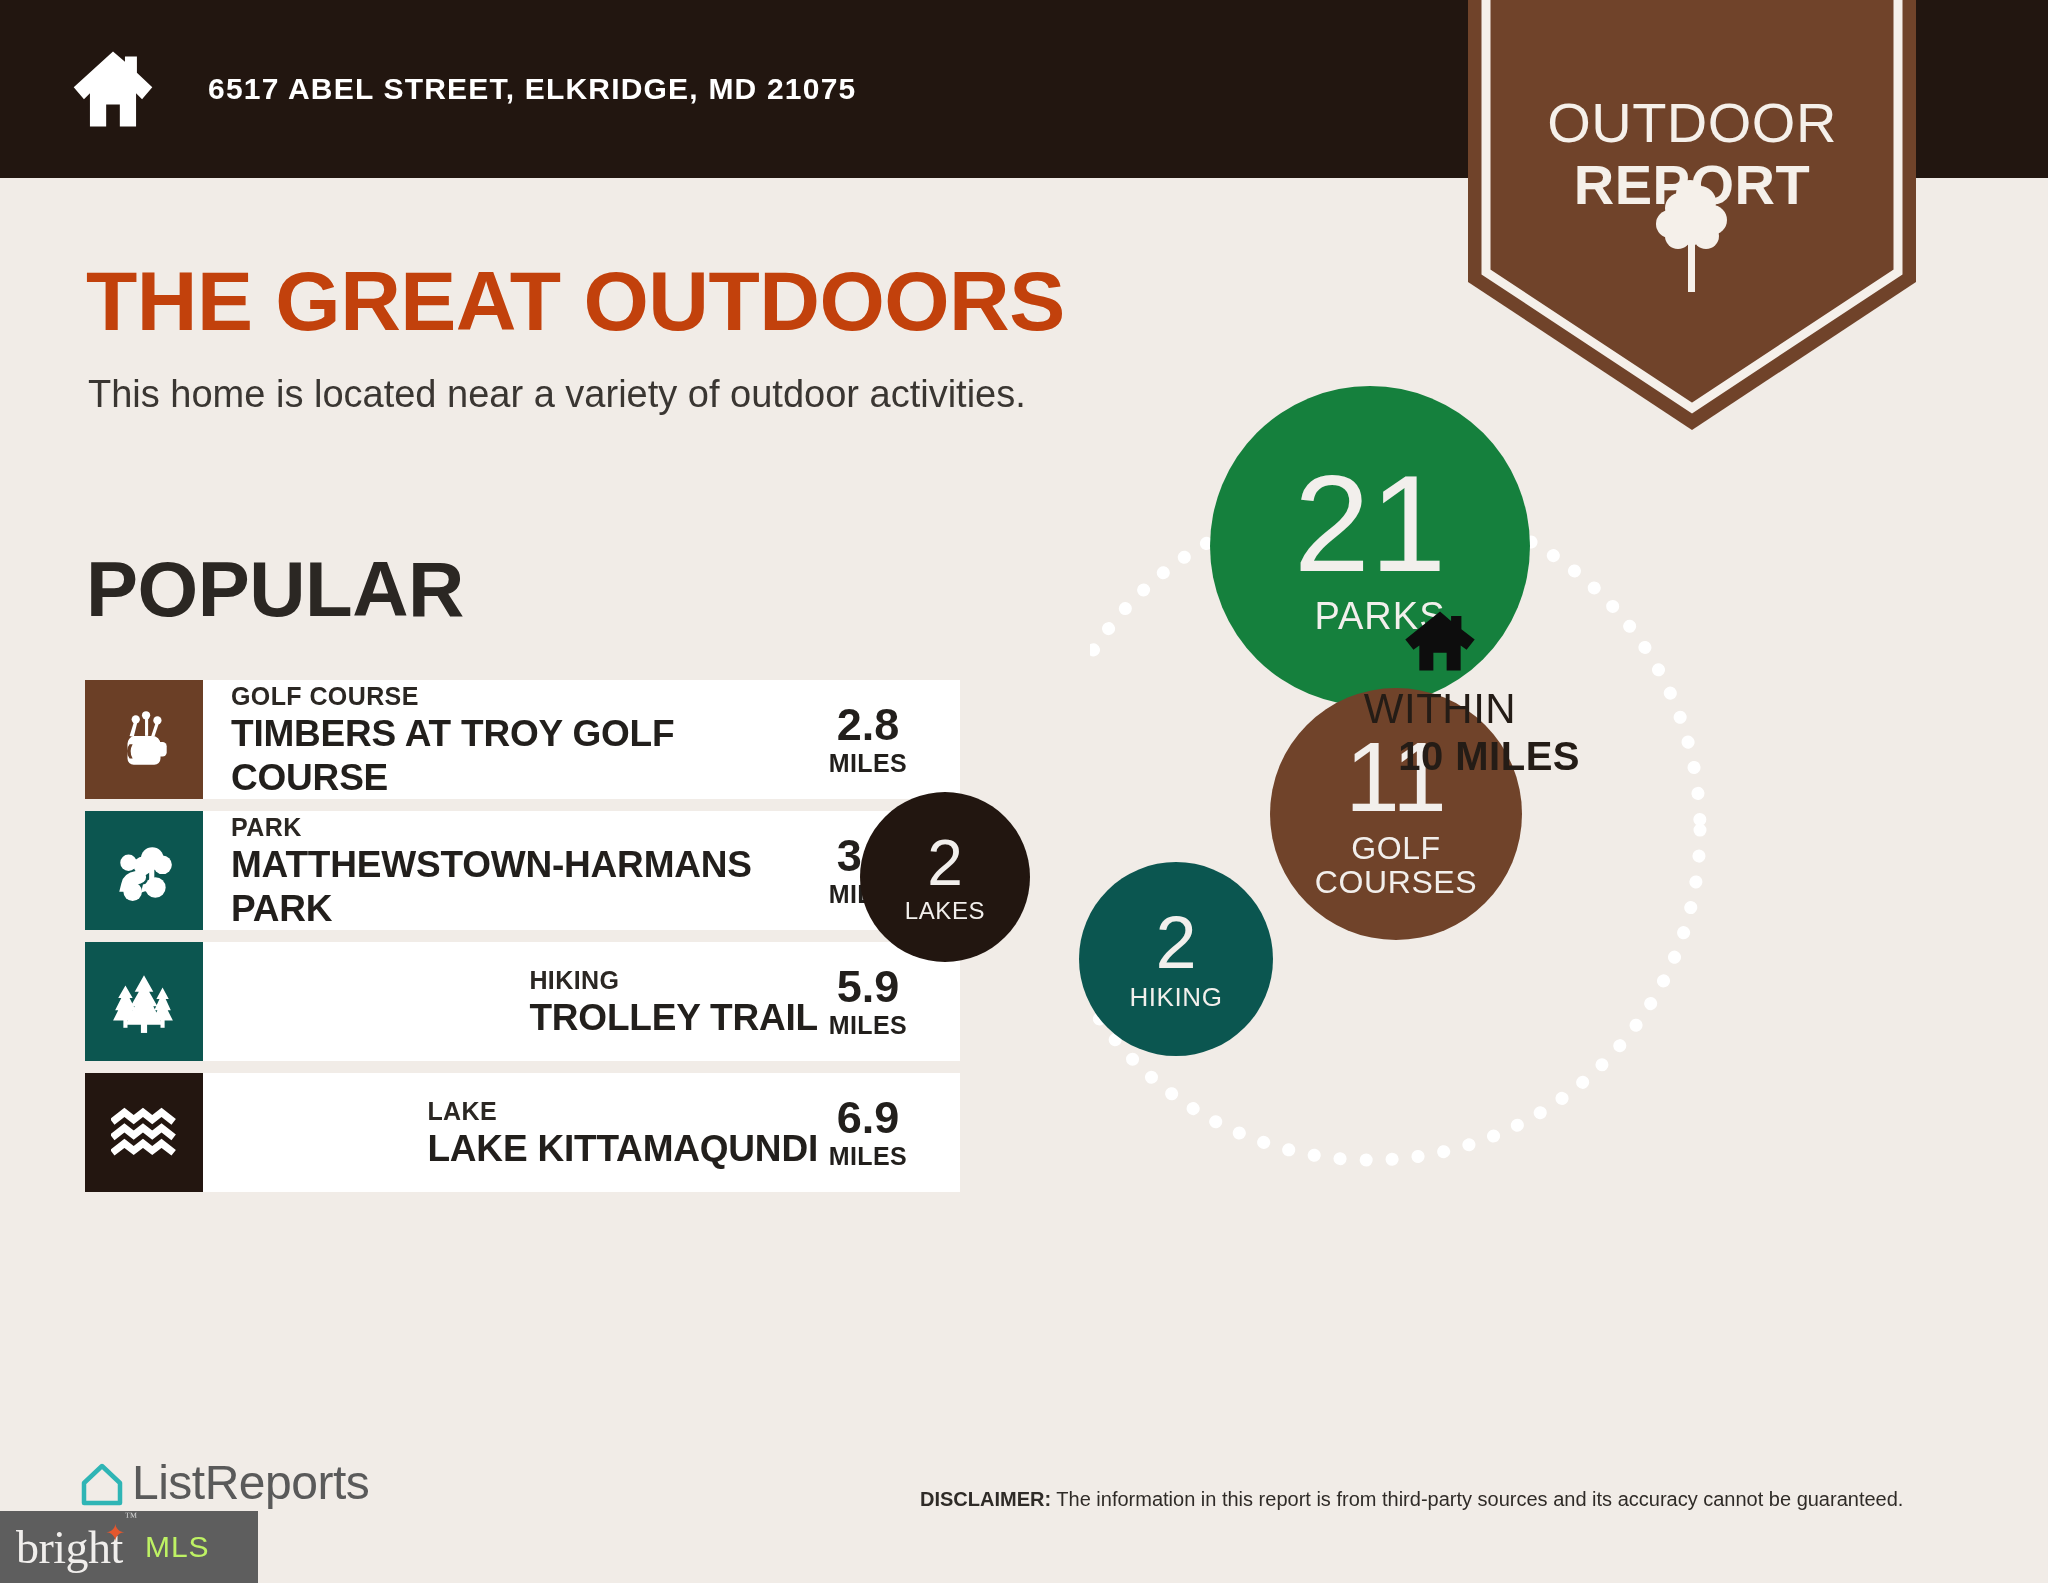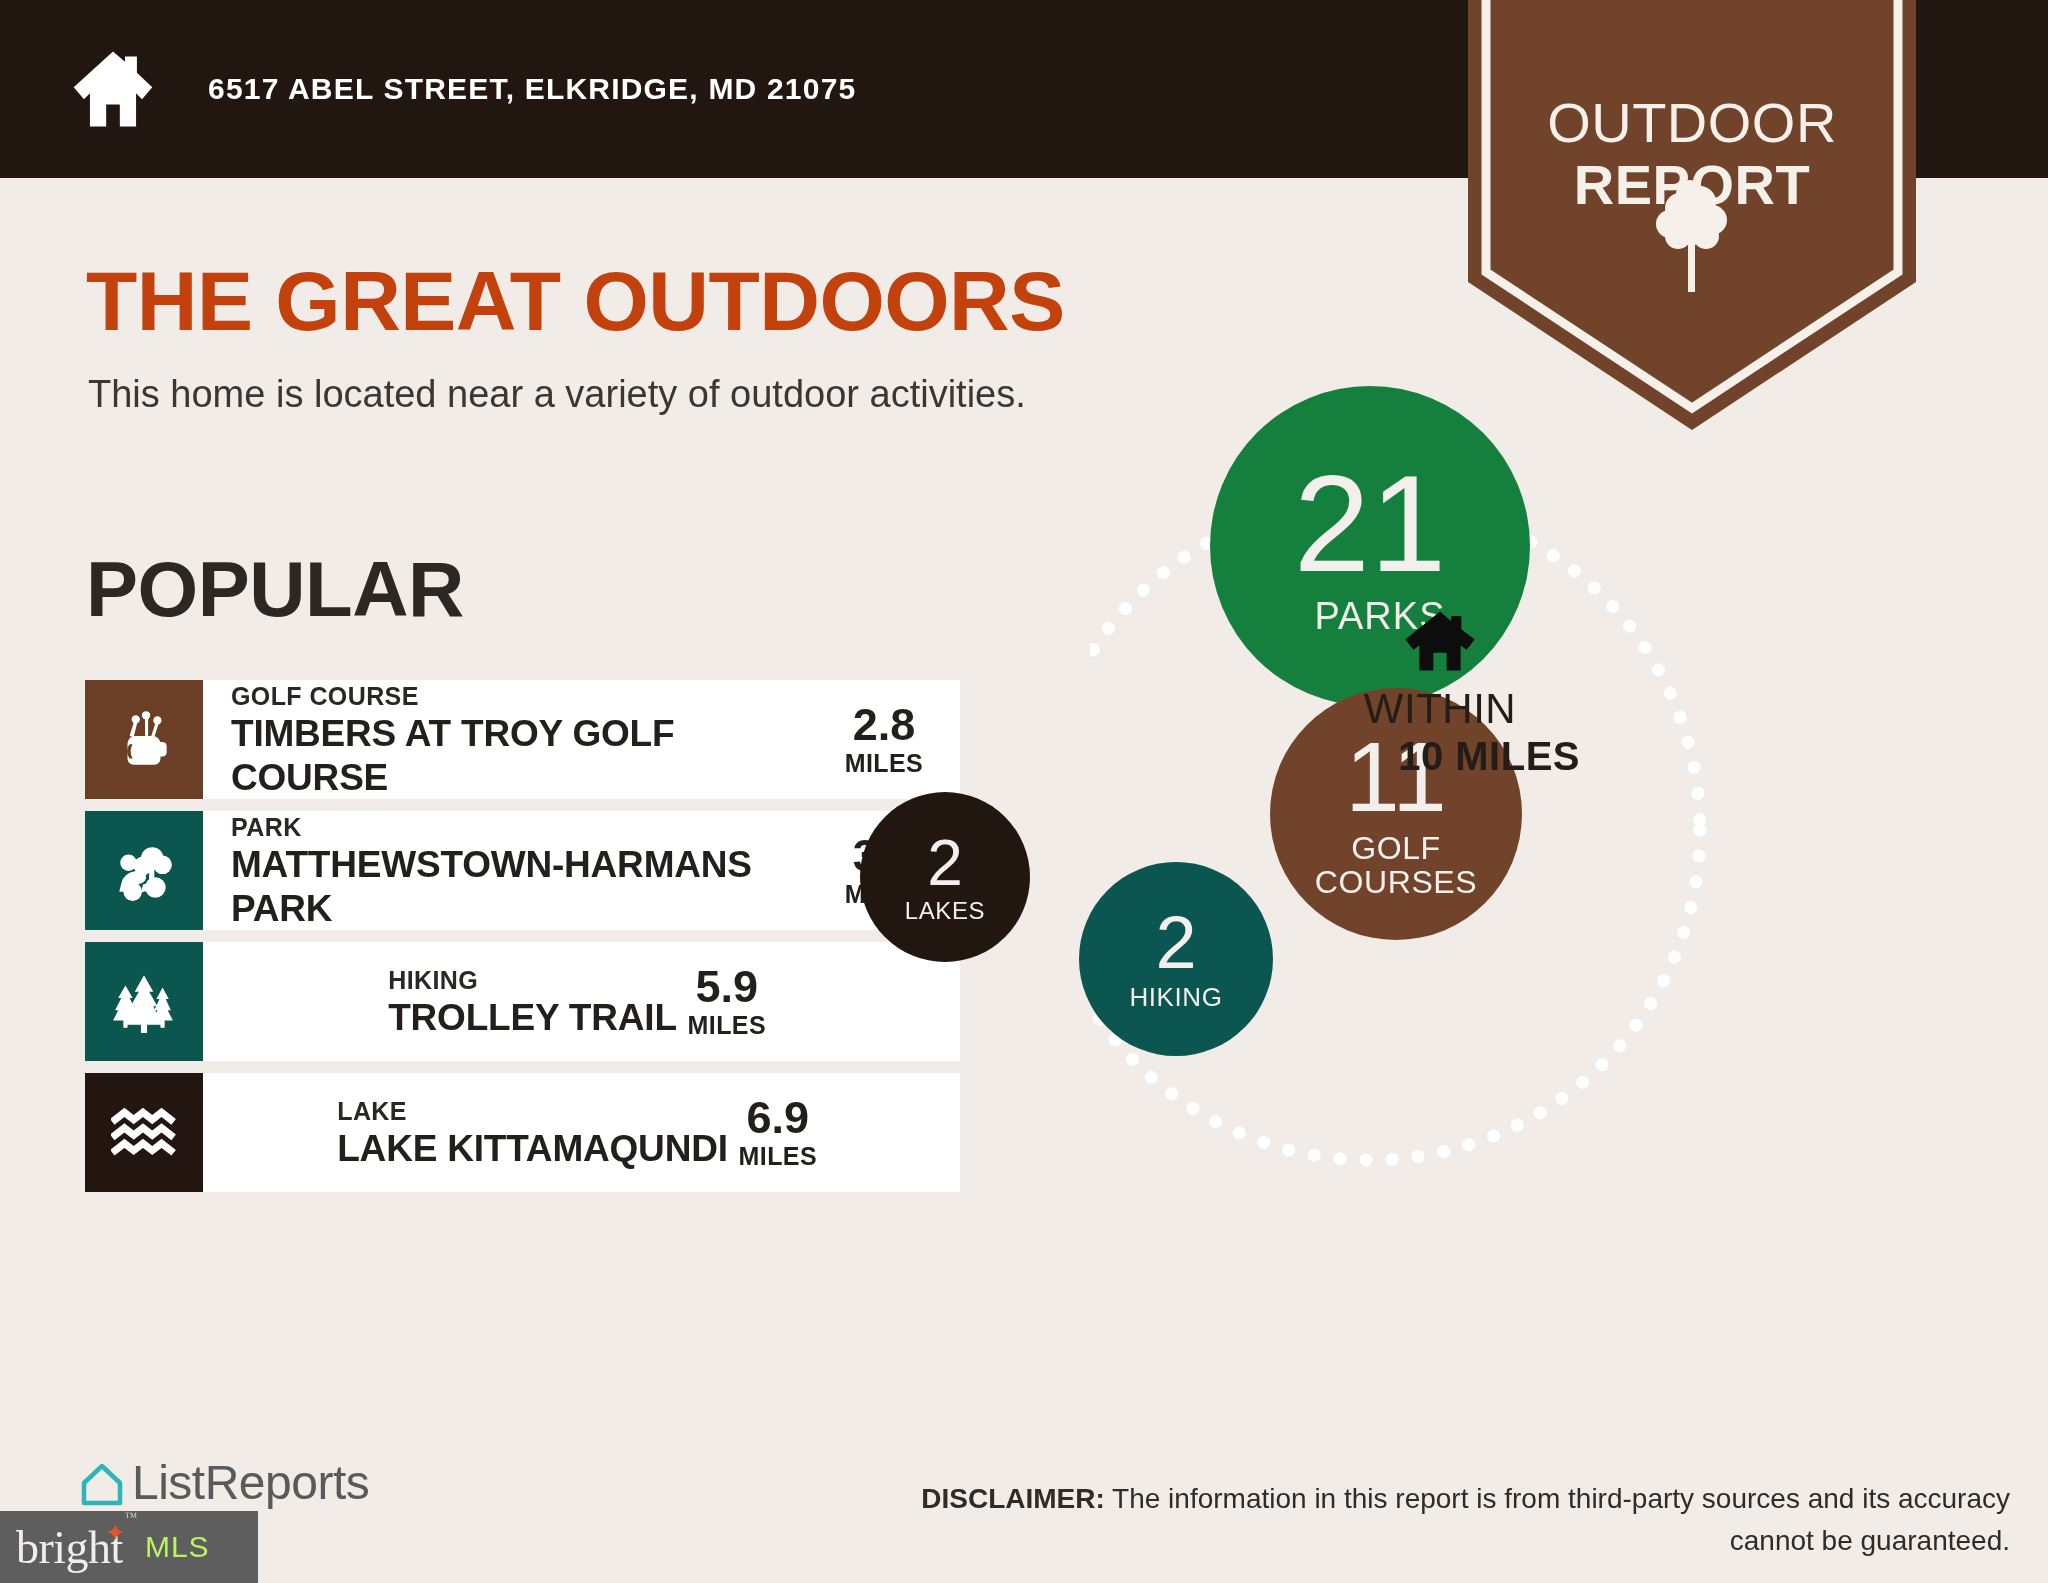--- a/index.html
+++ b/index.html
@@ -61,22 +61,22 @@
   
   .list { position:absolute; left:85px; top:680px; width:875px; }
   .row { display:flex; align-items:stretch; height:119px; margin-bottom:12px; }
   .row-icon {
     width:118px; flex:none;
     display:flex; align-items:center; justify-content:center;
   }
   .row-icon svg { width:66px; height:66px; display:block; }
   .row-body {
     flex:1; background:#ffffff;
-    display:flex; align-items:center; justify-content:center;
-    padding:0 26px 0 28px;
+    display:flex; align-items:center; justify-content:flex-end;
+    padding:0 42px 0 28px;
   }
   .row-texts { display:flex; flex-direction:column; justify-content:center; }
   .row-cat {
     font-size:25px; font-weight:bold; color:#2b2723;
     letter-spacing:0.4px; line-height:32px;
   }
   .row-name {
     font-size:37px; font-weight:bold; color:#221f1c;
     letter-spacing:-0.2px; line-height:44px;
   }
@@ -148,21 +148,21 @@
     position:absolute; left:78px; top:1455px;
     display:flex; align-items:center;
   }
   .lr-logo svg { width:48px; height:48px; display:block; }
   .lr-logo .lr-text {
     margin-left:6px; font-size:48px; font-weight:300; color:#5a5a5a; letter-spacing:-0.5px;
   }
 
   .disclaimer {
     position:absolute; left:920px; top:1478px; width:1090px;
-    font-size:28px; line-height:42px; color:#2f2b27; font-weight:300;text-align:right;
+    font-size:20px; line-height:42px; color:#2f2b27; font-weight:300;
   }
   .disclaimer b { font-weight:bold; }
 
   .bright-box {
     position:absolute; left:0px; top:1511px; width:258px; height:72px;
     background:#5e5e5e;
     display:flex; align-items:center;
   }
   .bright-box .bw {
     margin-left:16px; font-family:"Liberation Serif", serif;

